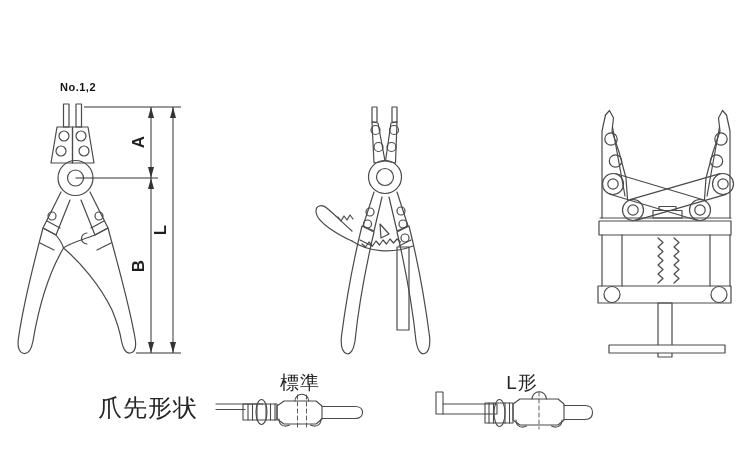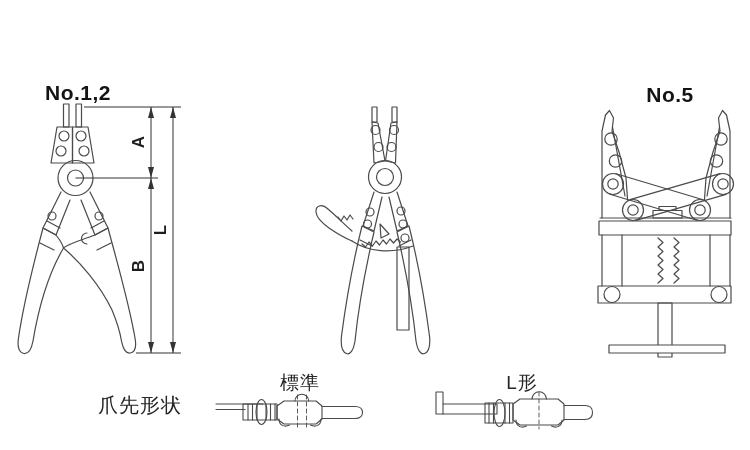--- a/index.html
+++ b/index.html
@@ -3,25 +3,25 @@
 <meta charset="utf-8">
 <style>
   * { margin:0; padding:0; box-sizing:border-box; }
   html,body { background:#fff; }
   .stage {
     position:relative; width:750px; height:450px; background:#ffffff;
     font-family:"Liberation Sans","DejaVu Sans",sans-serif; overflow:hidden;
   }
   .stage svg { position:absolute; left:0; top:0; }
   .fig-label {
-    position:absolute; color:#141414; font-weight:bold; font-size:21px;
+    position:absolute; color:#141414; font-weight:bold; font-size:11px;
     text-align:center; letter-spacing:0.5px; white-space:nowrap;
   }
   .cjk-label {
-    position:absolute; color:#262626; font-size:20px; text-align:center;
+    position:absolute; color:#262626; font-size:24px; text-align:center;
     letter-spacing:1px; white-space:nowrap;
   }
   .tip-title { font-size:19px; }
   .dim-letter {
     font:bold 17px "Liberation Sans","DejaVu Sans",sans-serif; fill:#1d1d1d;
   }
 </style>
 </head>
 <body>
 
@@ -207,20 +207,19 @@
       <path d="M551.5 426 C556.5 428.5 562 426.5 562 420"></path>
       <path d="M539 392 V429" stroke-dasharray="4 3" stroke-width="0.9"></path>
 
       <path d="M564 405.5 H585 Q592.5 405.5 592.5 412.5 Q592.5 419.5 585 419.5 H564"></path>
     </g>
   </svg>
 
   <div class="fig-label" style="left:32px; top:81px; width:92px;">No.1,2</div>
 
 
-  <div class="fig-label" style="left:624px; top:83px; width:92px;">No.5</div>
 
   <div class="cjk-label" style="left:98px; top:392px;">爪先形状</div>
 
   <div class="cjk-label tip-title" style="left:482px; top:370px; width:80px;">L形</div>
 
   <div class="cjk-label tip-title" style="left:260px; top:370px; width:80px;">標準</div>
 </div>
 
 </body></html>

